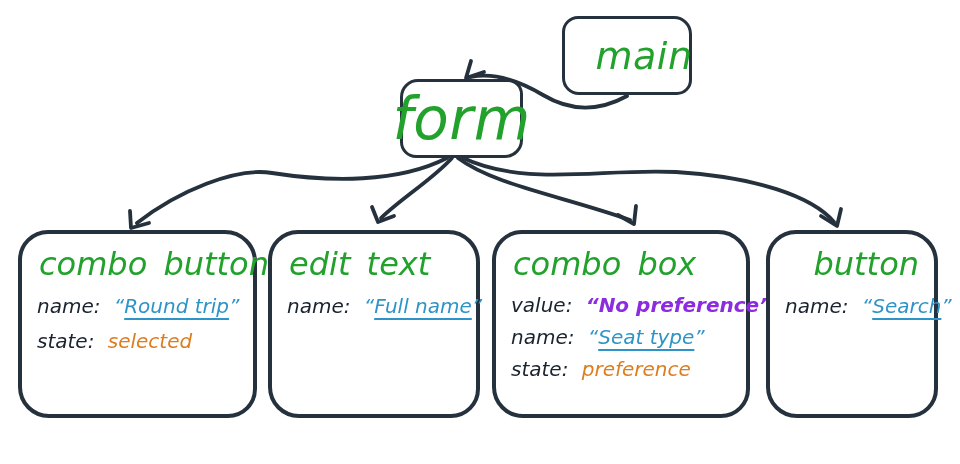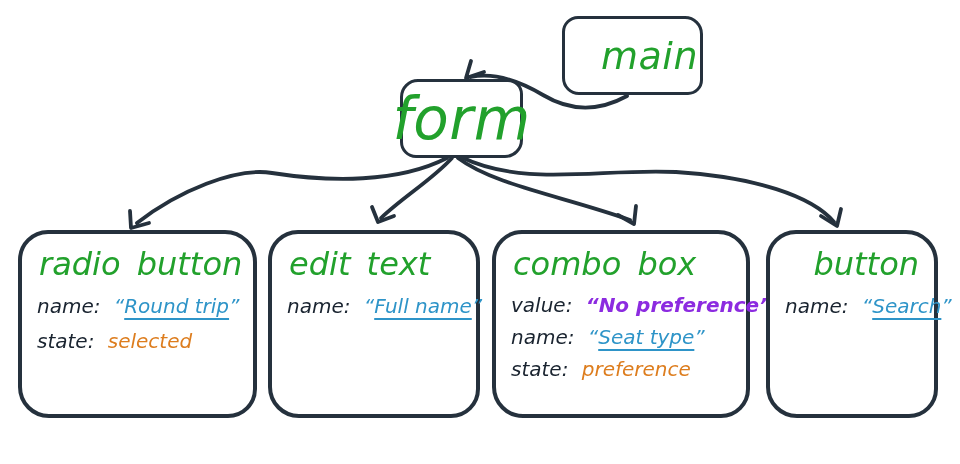--- a/index.html
+++ b/index.html
@@ -20,21 +20,21 @@
     font-style:italic;
     overflow:hidden;
   }
   .edges{position:absolute;left:0;top:0;z-index:1;}
   .node{
     position:absolute;z-index:2;
     background:#ffffff;
     border:3.5px solid var(--ink);
     display:flex;align-items:center;justify-content:center;
   }
-  .node-main{left:562px;top:16px;width:141px;height:79px;border-radius:16px 18px 15px 17px;padding-left:34px;}
+  .node-main{left:562px;top:16px;width:130px;height:79px;border-radius:16px 18px 15px 17px;padding-left:34px;}
   .node-form{left:400px;top:79px;width:123px;height:79px;border-radius:18px 15px 18px 16px;}
   .node-title{
     color:var(--green);
     font-size:58px;
     line-height:1;
     font-weight:500;
     letter-spacing:0.5px;
   }
   .node-main .node-title{font-size:38px;}
   .child{
@@ -101,21 +101,21 @@
 
   <div class="node node-main">
     <span class="node-title">main</span>
   </div>
 
   <div class="node node-form">
     <span class="node-title">form</span>
   </div>
 
   <div class="child child-1">
-    <div class="child-title">radio button</div>
+    <div class="child-title">combo button</div>
     <div class="prop">
       <span class="prop-key">name:</span>
       <span class="val blue quoted"><span class="u">Round trip</span></span>
     </div>
     <div class="prop">
       <span class="prop-key">state:</span>
       <span class="val orange">selected</span>
     </div>
   </div>
 

